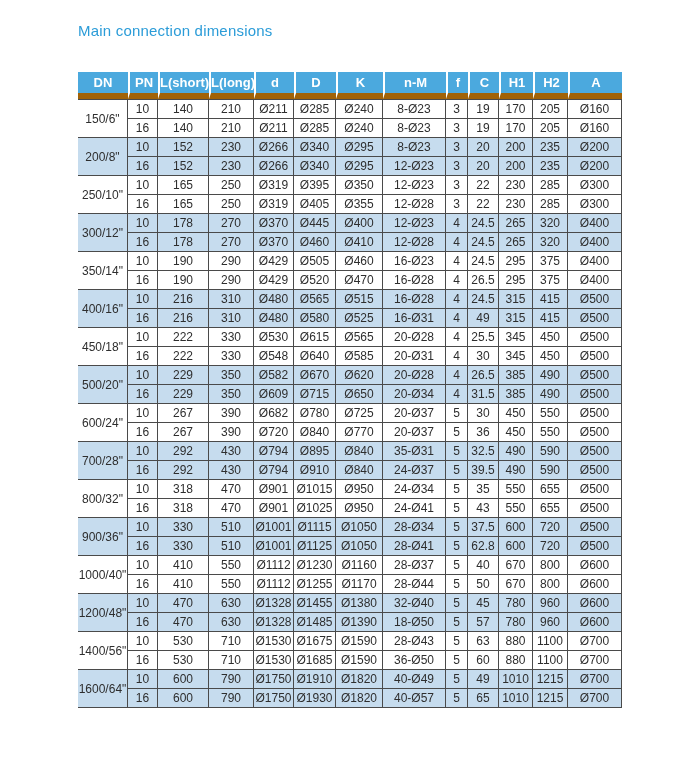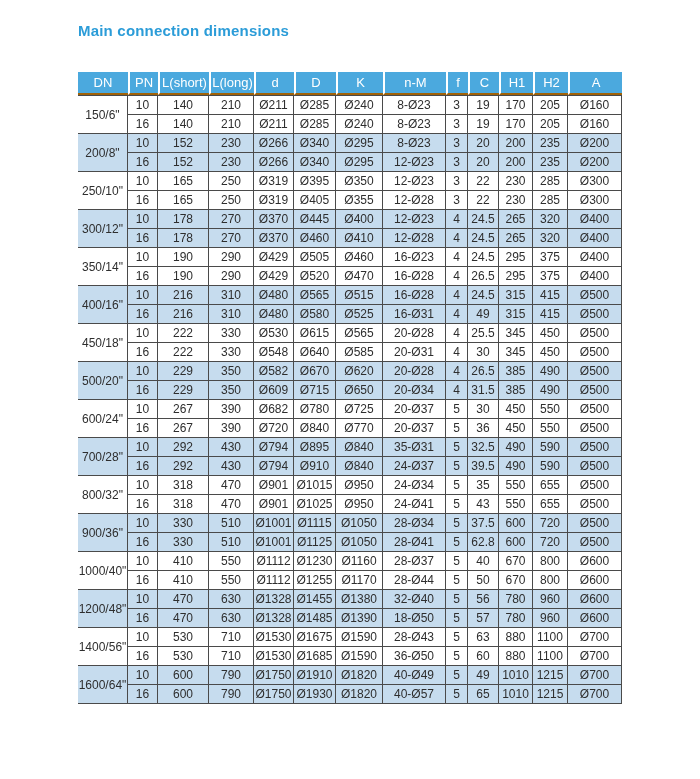--- a/index.html
+++ b/index.html
@@ -16,44 +16,44 @@
     width:700px;height:779px;
     background:var(--page-bg);
     font-family:"Liberation Sans", sans-serif;
     position:relative;
     overflow:hidden;
   }
   .page-title{
     position:absolute;
     left:78px;top:12px;
     font-size:15px;
-    font-weight:700;
+    font-weight:400;
     color:var(--title-color);
     letter-spacing:0.2px;
   }
   table.dim-table{
     position:absolute;
     left:78px;top:72px;
     width:544px;
     border-collapse:separate;
     border-spacing:0;
     table-layout:fixed;
     font-size:12px;
     color:var(--text-color);
   }
   table.dim-table th{
     background:var(--header-bg);
     color:var(--header-text);
-    font-weight:400;
+    font-weight:700;
     font-size:13px;
     height:21px;
     text-align:center;
     vertical-align:middle;
     border-left:2px solid #fff;
-    border-bottom:2px solid #a16207;
+    border-bottom:6px solid #a16207;
     padding:0;
     overflow:hidden;
     white-space:nowrap;
   }
   table.dim-table th:first-child{border-left:none;}
   table.dim-table td{
     height:18px;
     text-align:center;
     vertical-align:middle;
     border-right:1px solid var(--border-color);
@@ -489,21 +489,21 @@
       <tr class="band group-first">
         <td class="dn-cell" rowspan="2">1200/48"</td>
         <td>10</td>
         <td>470</td>
         <td>630</td>
         <td>Ø1328</td>
         <td>Ø1455</td>
         <td>Ø1380</td>
         <td>32-Ø40</td>
         <td>5</td>
-        <td>56</td>
+        <td>45</td>
         <td>780</td>
         <td>960</td>
         <td>Ø600</td>
       </tr>
       <tr class="band">
         <td>16</td>
         <td>470</td>
         <td>630</td>
         <td>Ø1328</td>
         <td>Ø1485</td>

